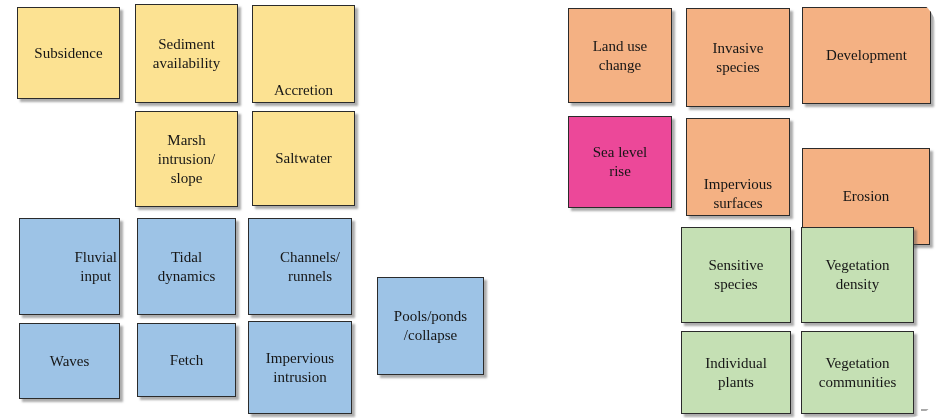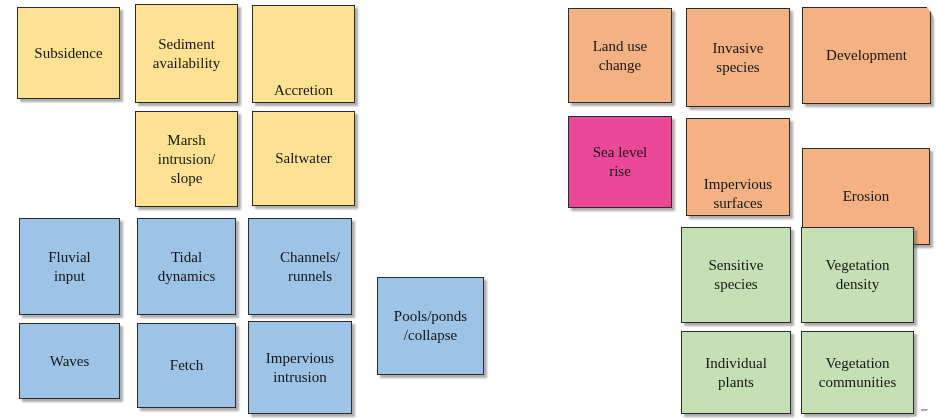--- a/index.html
+++ b/index.html
@@ -59,36 +59,36 @@
   </div>
   <div class="box" style="left: 135px; top: 111px; width: 103px; height: 96px; background: rgb(252, 226, 146);">
     <span class="label">Marsh
 intrusion/
 slope</span>
   </div>
   <div class="box" style="left: 252px; top: 111px; width: 103px; height: 95px; background: rgb(252, 226, 146);">
     <span class="label">Saltwater</span>
   </div>
 
-  <div class="box" style="left: 19px; top: 218px; width: 101px; height: 97px; background: rgb(157, 195, 230);">
+  <div class="box" style="left: 19px; top: 218px; width: 101px; height: 97px; background: rgb(157, 195, 230); justify-content: flex-end;">
     <span class="label">Fluvial
 input</span>
   </div>
   <div class="box" style="left: 137px; top: 218px; width: 99px; height: 97px; background: rgb(157, 195, 230);">
     <span class="label">Tidal
 dynamics</span>
   </div>
   <div class="box" style="left: 248px; top: 218px; width: 104px; height: 97px; background: rgb(157, 195, 230); padding-left: 20px;">
     <span class="label">Channels/
 runnels</span>
   </div>
   <div class="box" style="left: 19px; top: 323px; width: 101px; height: 76px; background: rgb(157, 195, 230);">
     <span class="label">Waves</span>
   </div>
-  <div class="box" style="left: 137px; top: 323px; width: 99px; height: 85px; background: rgb(157, 195, 230);">
+  <div class="box" style="left: 137px; top: 323px; width: 99px; height: 74px; background: rgb(157, 195, 230);">
     <span class="label">Fetch</span>
   </div>
   <div class="box" style="left: 248px; top: 321px; width: 104px; height: 93px; background: rgb(157, 195, 230);">
     <span class="label">Impervious
 intrusion</span>
   </div>
   <div class="box" style="left: 377px; top: 277px; width: 107px; height: 98px; background: rgb(157, 195, 230);">
     <span class="label">Pools/ponds
 /collapse</span>
   </div>

